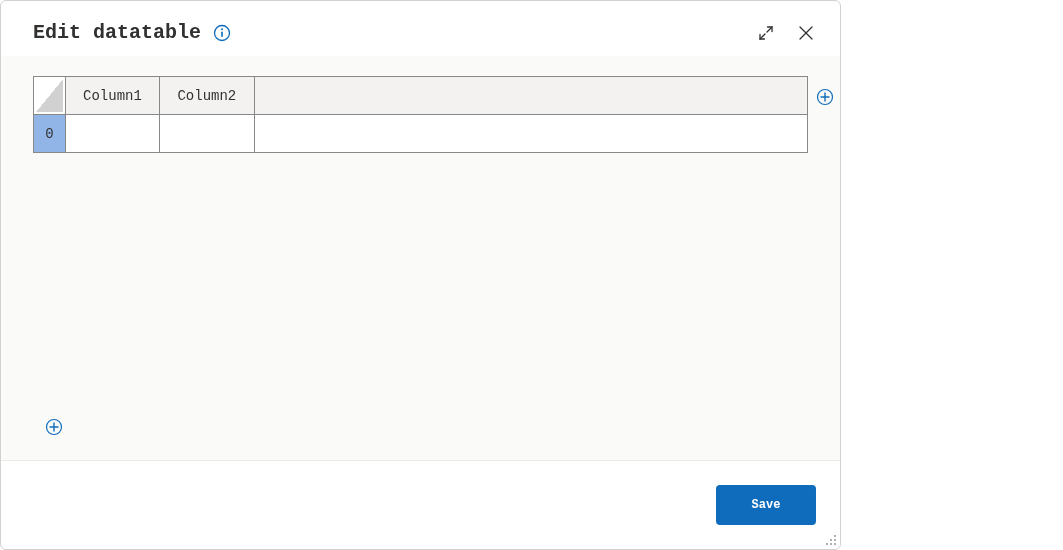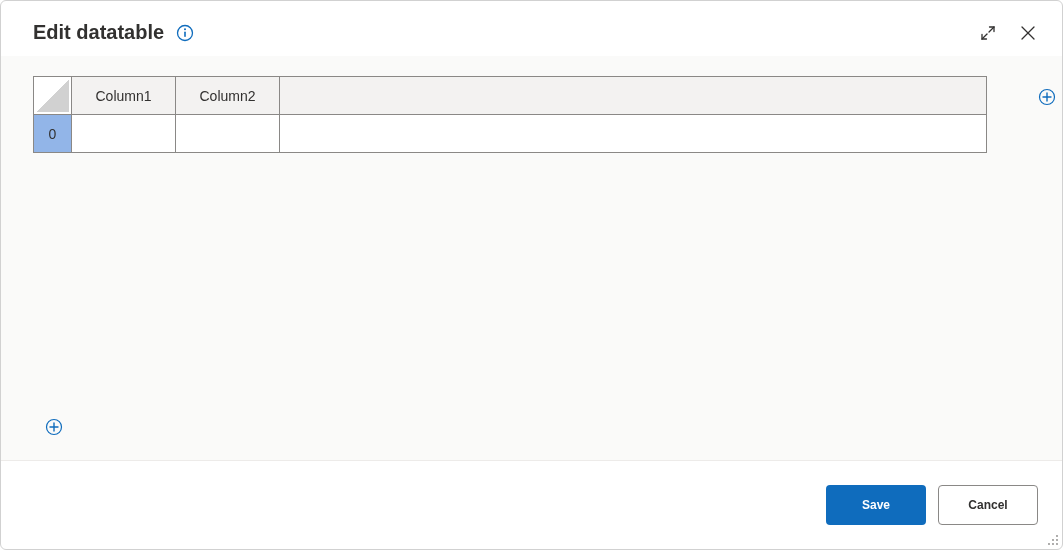--- a/index.html
+++ b/index.html
@@ -10,27 +10,28 @@
     body {
       font-family: 'Segoe UI', -apple-system, BlinkMacSystemFont, sans-serif;
       font-size: 14px;
       color: #323130;
       background: #fff;
       width: 1063px;
       height: 550px;
       overflow: hidden;
     }
     .dialog {
-      width: 1063px;
+      width: 841px;
       height: 550px;
       border: 1px solid #d1d1d1;
       border-radius: 6px;
       display: flex;
       flex-direction: column;
       position: relative;
+      font-family: Liberation Mono, monospace;
     }
     .dialog-header {
       display: flex;
       align-items: center;
       padding: 20px 24px 12px 32px;
       gap: 12px;
     }
     .dialog-title {
       font-size: 20px;
       font-weight: 600;
@@ -241,21 +242,20 @@
         <svg width="18" height="18" viewBox="0 0 18 18" fill="none">
           <circle cx="9" cy="9" r="7.5" stroke="#0f6cbd" stroke-width="1.2"></circle>
           <path d="M9 5 L9 13 M5 9 L13 9" stroke="#0f6cbd" stroke-width="1.4" stroke-linecap="round"></path>
         </svg>
       </span>
     </div>
   </div>
 
   <div class="dialog-footer">
     <button class="btn btn-primary">Save</button>
-    <button class="btn btn-secondary">Cancel</button>
   </div>
 
   <span class="resize-handle">
     <svg width="14" height="14" viewBox="0 0 14 14">
       <circle cx="12" cy="4" r="0.9" fill="#8a8886"></circle>
       <circle cx="8" cy="8" r="0.9" fill="#8a8886"></circle>
       <circle cx="12" cy="8" r="0.9" fill="#8a8886"></circle>
       <circle cx="4" cy="12" r="0.9" fill="#8a8886"></circle>
       <circle cx="8" cy="12" r="0.9" fill="#8a8886"></circle>
       <circle cx="12" cy="12" r="0.9" fill="#8a8886"></circle>

